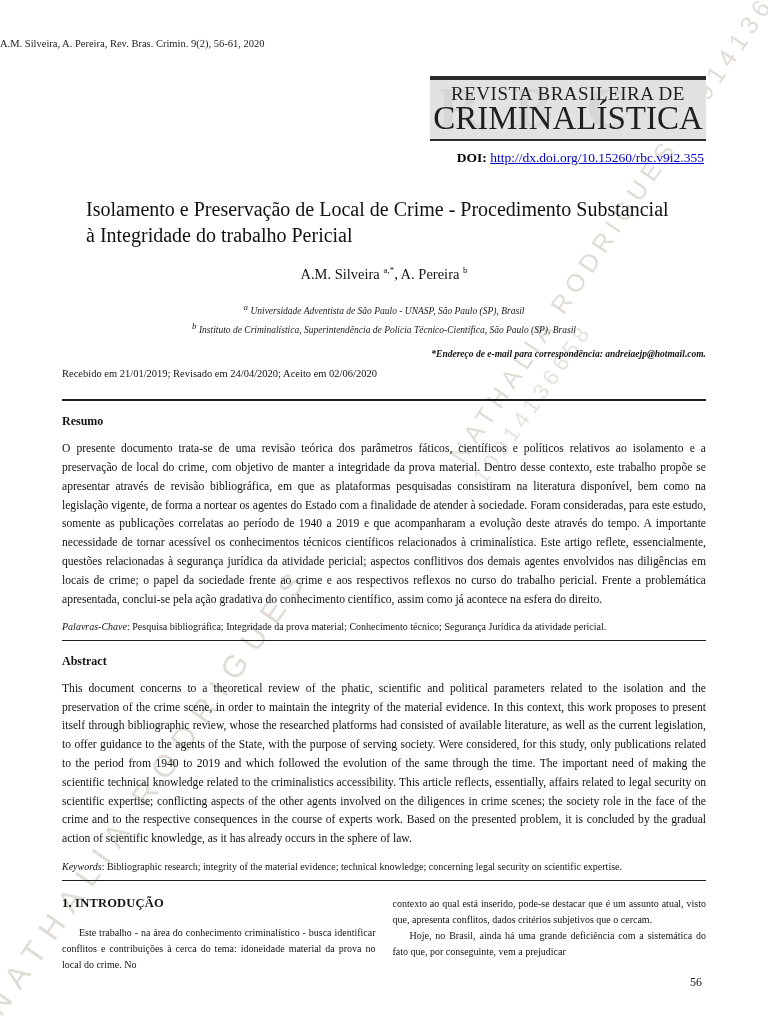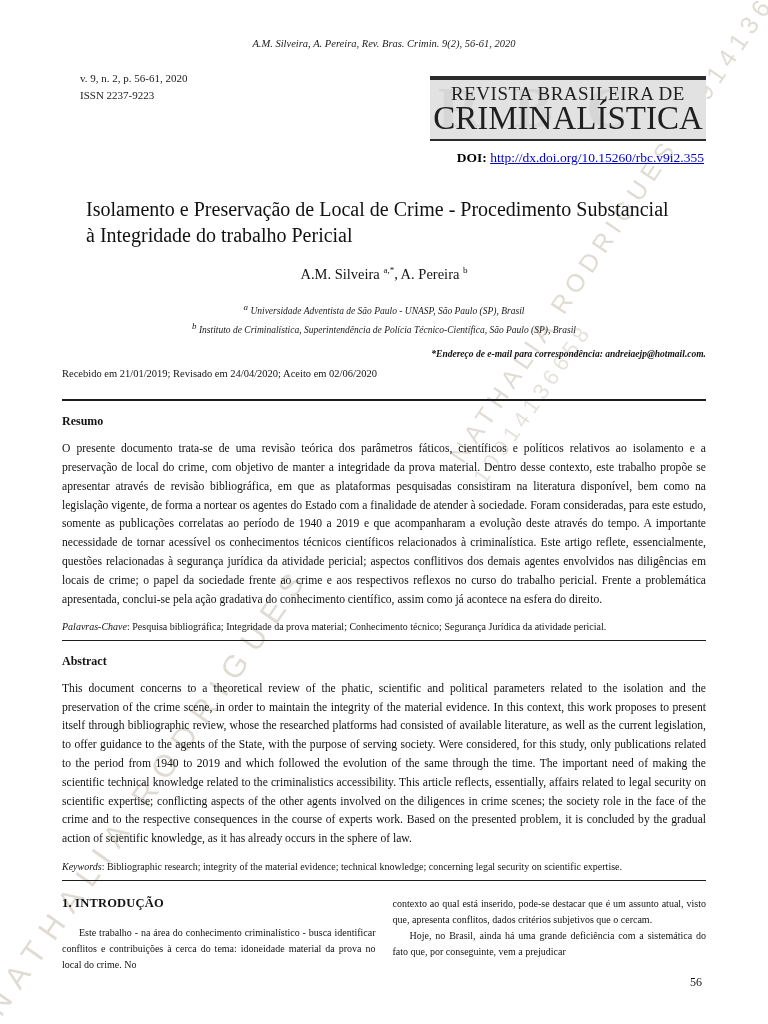--- a/index.html
+++ b/index.html
@@ -13,21 +13,21 @@
   .wm{
     position:absolute;white-space:nowrap;
     font-family:"Liberation Sans", sans-serif;
     color:#c7bfb1;opacity:.55;transform-origin:0 0;
   }
   #wm1{left:-22px;top:1002px;font-size:31px;letter-spacing:11px;transform:rotate(-55deg);}
   #wm2{left:444px;top:452px;font-size:25px;letter-spacing:6px;transform:rotate(-56deg);}
   #wm3{left:468px;top:474px;font-size:22px;letter-spacing:5px;transform:rotate(-55deg);opacity:.45;}
   
   .content{position:absolute;inset:0;z-index:1;}
-  .running-head{position:absolute;top:38px;left:0;right:0;text-align:center;font-size:10.5px;color:#222;font-style:italic;}
+  .running-head{position:absolute;top:38px;left:0;right:0;font-size:10.5px;color:#222;}
   .header{position:absolute;top:64px;left:62px;right:62px;height:112px;}
   .vol-block{position:absolute;left:18px;top:6px;font-size:11px;line-height:1.55;color:#1b1b1b;}
   .logo{
     position:absolute;right:0;top:12px;width:276px;box-sizing:border-box;
     background:#e2e2e2;border-top:4px solid #2b2b2b;border-bottom:2px solid #2b2b2b;
     text-align:center;padding:3px 2px 2px;overflow:hidden;
   }
   .logo-ghost{
     position:absolute;left:8px;top:-6px;font-size:58px;font-weight:bold;
     color:#cdcdcd;opacity:.55;letter-spacing:34px;font-family:"Liberation Serif",serif;
@@ -76,24 +76,20 @@
     <span>10914136658</span>
   </div>
   <div id="wm3" class="wm">10914136658</div>
 </div>
 
 <div class="content">
 
   <div class="running-head">A.M. Silveira, A. Pereira, Rev. Bras. Crimin. 9(2), 56-61, 2020</div>
 
   <div class="header">
-    <div class="vol-block">
-      <div>v. 9, n. 2, p. 56-61, 2020</div>
-      <div>ISSN 2237-9223</div>
-    </div>
 
     <div class="logo">
       <div class="logo-ghost">RBC</div>
       <div class="logo-l1">REVISTA BRASILEIRA DE</div>
       <div class="logo-l2">CRIMINALÍSTICA</div>
     </div>
 
     <div class="doi-line">
       <span class="doi-label">DOI:</span>
       <a class="doi-link" href="#">http://dx.doi.org/10.15260/rbc.v9i2.355</a>

